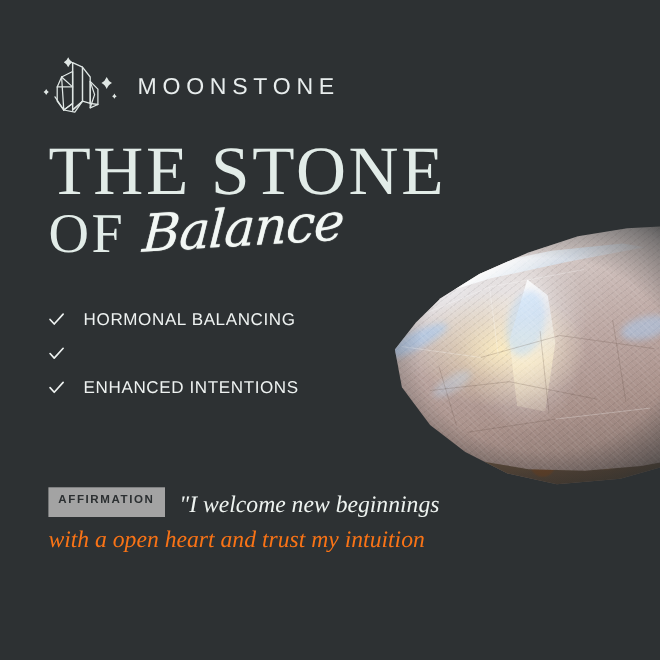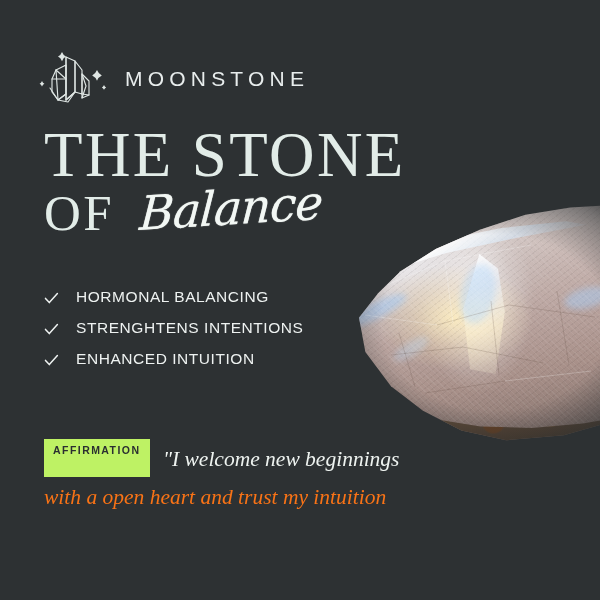--- a/index.html
+++ b/index.html
@@ -83,48 +83,48 @@
     color:#e8eded;font-size:21px;letter-spacing:5.2px;font-weight:300;white-space:nowrap;
   }
 
   
   #headline{position:absolute;left:44px;top:128px;}
   #h-line1{
     font-family:"Liberation Serif", serif;
     font-size:63px;line-height:54px;letter-spacing:2.4px;
     color:#e2ece8;white-space:nowrap;
   }
-  #h-line2{display:flex;align-items:baseline;gap:24px;margin-top:2px;text-align:right;}
+  #h-line2{display:flex;align-items:baseline;gap:14px;margin-top:2px;text-align:right;}
   #h-of{
     font-family:"Liberation Serif", serif;
     font-size:51px;letter-spacing:2.4px;color:#e2ece8;
   }
   #h-script{
     font-family:"DejaVu Serif", serif;
     font-style:italic;font-size:47px;color:#f2f7f4;
     letter-spacing:-1px;transform:rotate(-3.5deg) skewX(-7deg);
     transform-origin:left bottom;
     text-shadow:0 0 1px rgba(242,247,244,.85);
   }
 
   
   #benefits{position:absolute;left:44px;top:275px;}
-  .b-row{display:flex;align-items:flex-end;gap:17px;height:31px;}
+  .b-row{display:flex;align-items:center;gap:17px;height:31px;}
   .check{width:15px;height:15px;flex:0 0 15px;position:relative;}
   .check svg{display:block;}
   .b-label{
     color:#eef2f1;font-size:15.5px;letter-spacing:.55px;white-space:nowrap;font-weight:400;
   }
 
   
   #affirm{position:absolute;left:44px;top:443px;width:430px;}
   #affirm-badge{
-    display:inline-block;background:#bef264;color:#2b2f31;
+    display:inline-block;background:#a3a3a3;color:#2b2f31;
     font-size:10.5px;font-weight:bold;letter-spacing:1.45px;
-    padding:5px 9px 21px;vertical-align:middle;margin-right:9px;
+    padding:5px 9px 10px;vertical-align:middle;margin-right:9px;
     position:relative;top:-4px;
   }
   #affirm-text{
     font-family:"Liberation Serif", serif;font-style:italic;
     color:#eef3f0;font-size:21.5px;line-height:31px;
   }
   #affirm-rest{
     font-family:"Liberation Serif", serif;font-style:italic;
     color:#f97316;font-size:21.5px;line-height:31px;margin-top:1px;
   }
@@ -207,29 +207,28 @@
           </svg>
       </span>
       <span class="b-label">HORMONAL BALANCING</span>
     </div>
     <div class="b-row">
       <span class="check">
         <svg width="15" height="15" viewBox="0 0 15 15">
             <path d="M1.5 7.4 L5.3 11.6 L13.4 2.6" fill="none" stroke="#eef2f1" stroke-width="1.5" stroke-linecap="round" stroke-linejoin="round"></path>
           </svg>
       </span>
-      <span class="b-label">STRENGHTENS INTENTIONS</span>
     </div>
     <div class="b-row">
       <span class="check">
         <svg width="15" height="15" viewBox="0 0 15 15">
             <path d="M1.5 7.4 L5.3 11.6 L13.4 2.6" fill="none" stroke="#eef2f1" stroke-width="1.5" stroke-linecap="round" stroke-linejoin="round"></path>
           </svg>
       </span>
-      <span class="b-label">ENHANCED INTUITION</span>
+      <span class="b-label">ENHANCED INTENTIONS</span>
     </div>
   </div>
 
   <div id="affirm">
     <div>
       <span id="affirm-badge">AFFIRMATION</span>
       <span id="affirm-text">"I welcome new beginnings</span>
     </div>
     <div id="affirm-rest">with a open heart and trust my intuition</div>
   </div>

